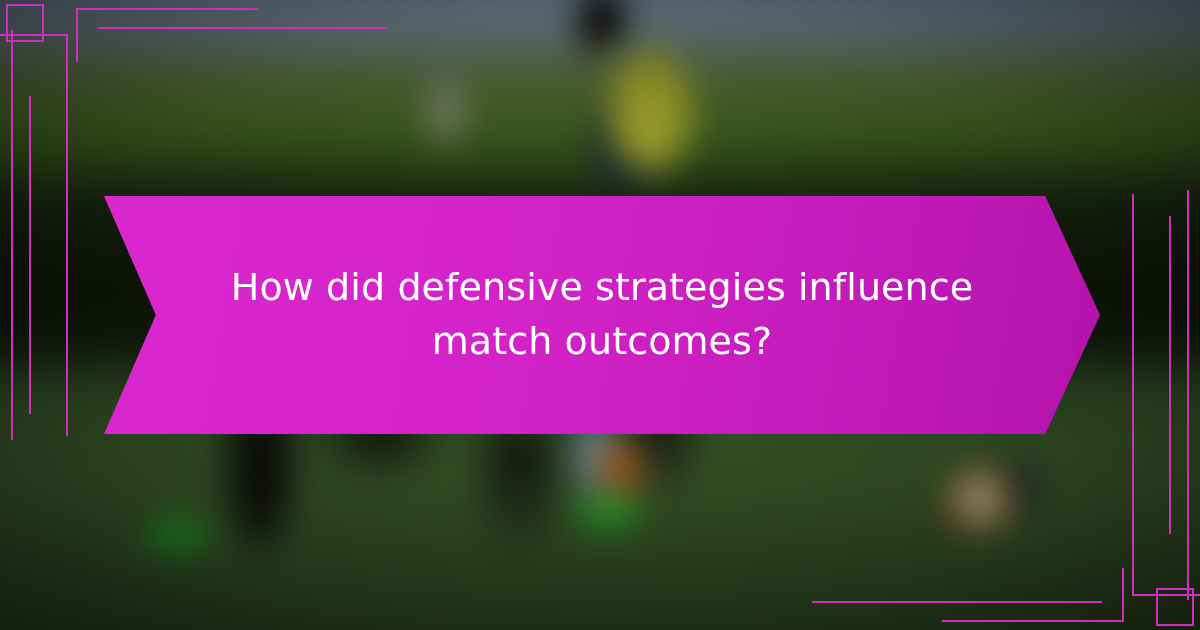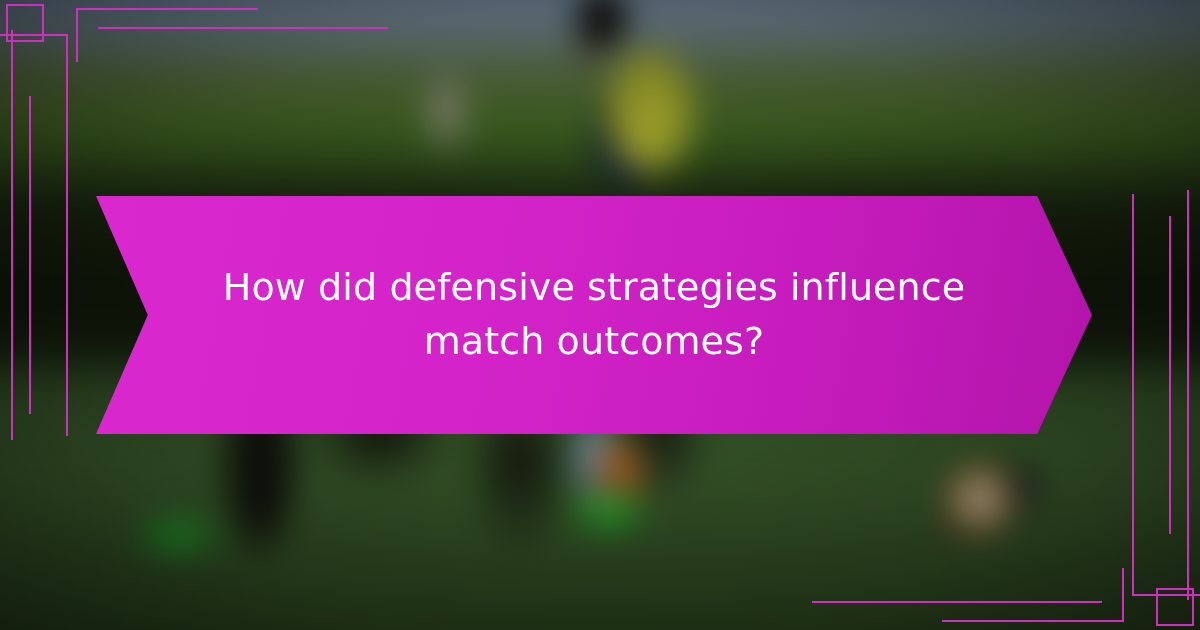--- a/index.html
+++ b/index.html
@@ -149,21 +149,21 @@
     border-left: 2px solid #cf2fbf;
   }
   .corner-br .h2 {
     left: 98px; top: 27px; width: 290px; height: 0;
     border-top: 2px solid #cf2fbf;
   }
 
   
   .banner {
     position: absolute;
-    left: 96px;
+    left: 104px;
     top: 196px;
     width: 996px;
     height: 238px;
     background: linear-gradient(100deg, #d928ce 0%, #d424c9 38%, #c61cbd 70%, #b314ab 100%);
     -webkit-clip-path: polygon(0% 0%, 94.5% 0%, 100% 50%, 94.5% 100%, 0% 100%, 5.2% 50%);
     clip-path: polygon(0% 0%, 94.5% 0%, 100% 50%, 94.5% 100%, 0% 100%, 5.2% 50%);
     display: flex;
     align-items: center;
     justify-content: center;
   }

